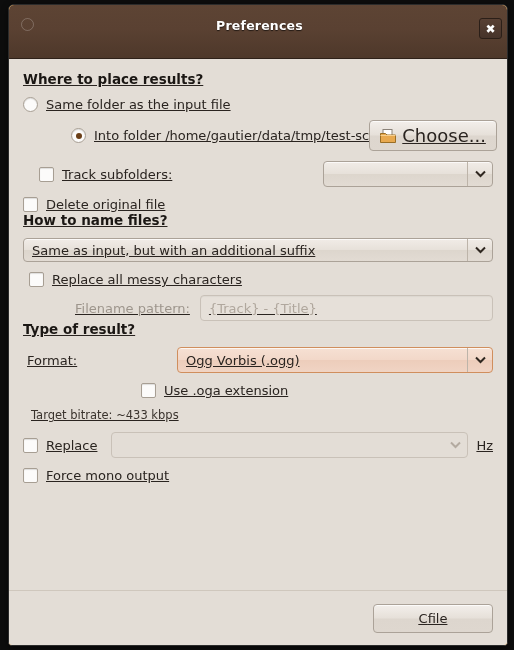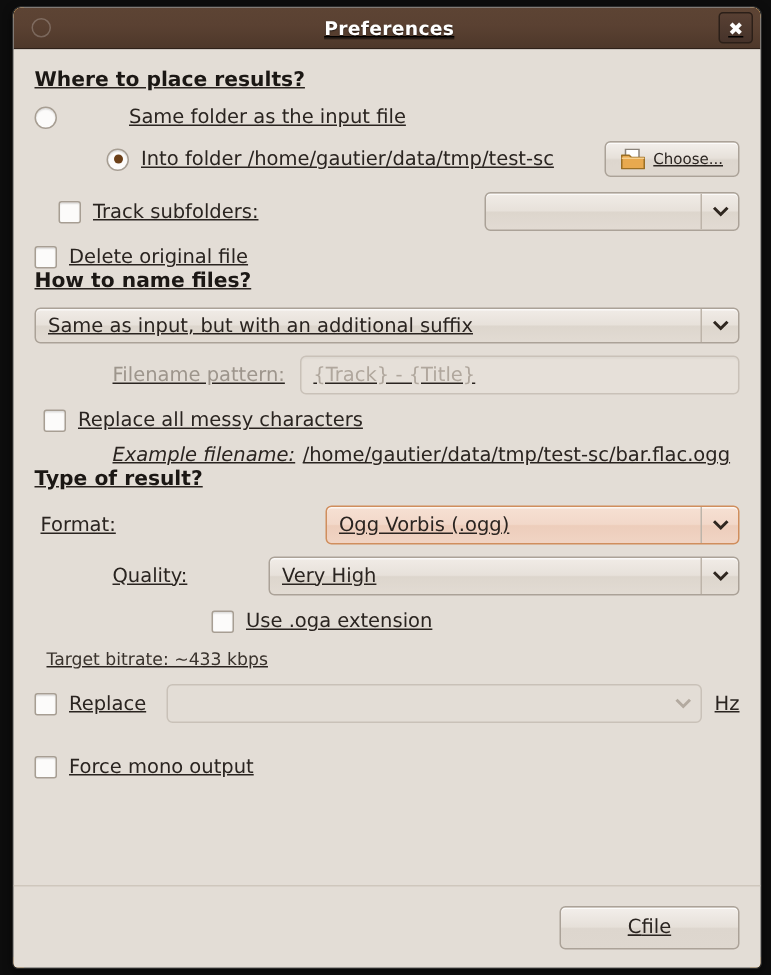--- a/index.html
+++ b/index.html
@@ -27,23 +27,22 @@
   .corner-tr { right: 0; top: 0; }
   .corner-bl { left: 0; bottom: 0; }
   .corner-br { right: 0; bottom: 0; }
 
   .titlebar {
     position: relative; z-index: 2;
     height: 27px; flex: 0 0 27px;
     background: linear-gradient(to bottom, #5d4434 0%, #5a4132 45%, #4e382a 100%);
     border-bottom: 1px solid #2e2119;
     border-radius: 5px 5px 0 0;
-    display: flex; align-items: center;
-    padding: 0 5px;
-    text-decoration: underline;
+    display: flex; align-items: flex-start;
+    padding: 13px 5px;
   }
   .tb-left { width: 26px; display: flex; align-items: center; justify-content: center; }
   .tb-dot {
     width: 11px; height: 11px; border-radius: 50%;
     border: 1px solid rgba(255,255,255,.22);
     background: transparent;
   }
   .tb-title {
     flex: 1; text-align: center;
     color: #ffffff;
@@ -66,24 +65,24 @@
     flex: 1; background: #e3ddd6;
     padding: 12px 14px 0 14px;
     display: flex; flex-direction: column;
     font-size: 13px; color: #2a2420; text-decoration: underline;
   }
   h2.section {
     margin: 0 0 4px 0;
     font-size: 13.5px; font-weight: bold; color: #1b1714;
   }
   .row { display: flex; align-items: center; }
-  .mt6 { margin-top: 6px; gap: 40px; }
+  .mt6 { margin-top: 6px; }
   .mt8 { margin-top: 8px; margin-left: 48px; }
   .mt10 { margin-top: 10px; }
-  .mt14 { margin-top: 22px; }
+  .mt14 { margin-top: 10px; }
 
   .radio {
     width: 13px; height: 13px; border-radius: 50%;
     background: #fcfbfa;
     border: 1px solid #a79e93;
     box-shadow: inset 0 1px 1px rgba(0,0,0,.12);
     flex: 0 0 auto; cursor: pointer;
     display: flex; align-items: center; justify-content: center;
   }
   .radio.checked::after {
@@ -99,21 +98,21 @@
     flex: 0 0 auto; cursor: pointer;
   }
   .lbl { margin-left: 8px; font-size: 13px; color: #2a2420; white-space: nowrap; }
   .lbl.dim { color: #9d958c; }
 
   .btn {
     background: linear-gradient(to bottom, #f3efeb 0%, #e6e0d9 48%, #ddd6ce 52%, #ded7cf 100%);
     border: 1px solid #ab a2 98; border: 1px solid #aba298;
     border-radius: 4px;
     padding: 4px 10px;
-    font-size: 10px; color: #2a2420;
+    font-size: 18px; color: #2a2420;
     display: inline-flex; align-items: center; gap: 6px;
     cursor: pointer;
     box-shadow: inset 0 1px 0 rgba(255,255,255,.75);
     justify-content: center;
   }
   .folder-ico { position: relative; width: 16px; height: 14px; flex: 0 0 auto; }
   .combo {
     position: relative;
     background: linear-gradient(to bottom, #f1ece7 0%, #e7e1da 48%, #ddd6cd 52%, #e2dbd3 100%);
     border: 1px solid #aba298;
@@ -239,63 +238,48 @@
 
     <div class="combo mt6" style="width:100%; box-sizing:border-box;">
       <span>Same as input, but with an additional suffix</span>
       <span class="arrow">
           <svg width="11" height="8" viewBox="0 0 11 8">
             <path d="M1 1.5 L5.5 6 L10 1.5" fill="none" stroke="currentColor" stroke-width="2"></path>
           </svg>
         </span>
     </div>
 
+    <div class="row mt10">
+      <span style="width:6px"></span>
+      <span class="checkbox"></span>
+      <span class="lbl">Replace all messy characters</span>
+    </div>
+
     <div class="row mt8">
       <span class="lbl dim" style="margin-left:4px">Filename pattern:</span>
       <span class="input" style="flex:1; margin-left:10px">
         <span>{Track} - {Title}</span>
       </span>
     </div>
 
-    <div class="row mt10">
-      <span style="width:6px"></span>
-      <span class="checkbox"></span>
-      <span class="lbl">Replace all messy characters</span>
-    </div>
-
-    <div class="row mt8 example" style="padding-left:4px">
-      <i>Example filename:</i>
-      <span style="margin-left:5px">/home/gautier/data/tmp/test-sc/bar.flac.ogg</span>
-    </div>
 
     <h2 class="section mt14">Type of result?</h2>
 
     <div class="row mt6">
       <span class="lbl" style="margin-left:4px; width:104px">Format:</span>
       <span class="combo focused" style="flex:1">
         <span>Ogg Vorbis (.ogg)</span>
         <span class="arrow">
             <svg width="11" height="8" viewBox="0 0 11 8">
               <path d="M1 1.5 L5.5 6 L10 1.5" fill="none" stroke="currentColor" stroke-width="2"></path>
             </svg>
           </span>
       </span>
     </div>
 
-    <div class="row mt8">
-      <span class="lbl" style="margin-left:4px; width:104px">Quality:</span>
-      <span class="combo" style="flex:1">
-        <span>Very High</span>
-        <span class="arrow">
-            <svg width="11" height="8" viewBox="0 0 11 8">
-              <path d="M1 1.5 L5.5 6 L10 1.5" fill="none" stroke="currentColor" stroke-width="2"></path>
-            </svg>
-          </span>
-      </span>
-    </div>
 
     <div class="row mt10">
       <span style="width:118px"></span>
       <span class="checkbox"></span>
       <span class="lbl">Use .oga extension</span>
     </div>
 
     <div class="row mt10 small" style="padding-left:8px">Target bitrate: ~433 kbps</div>
 
     <div class="row mt10">

